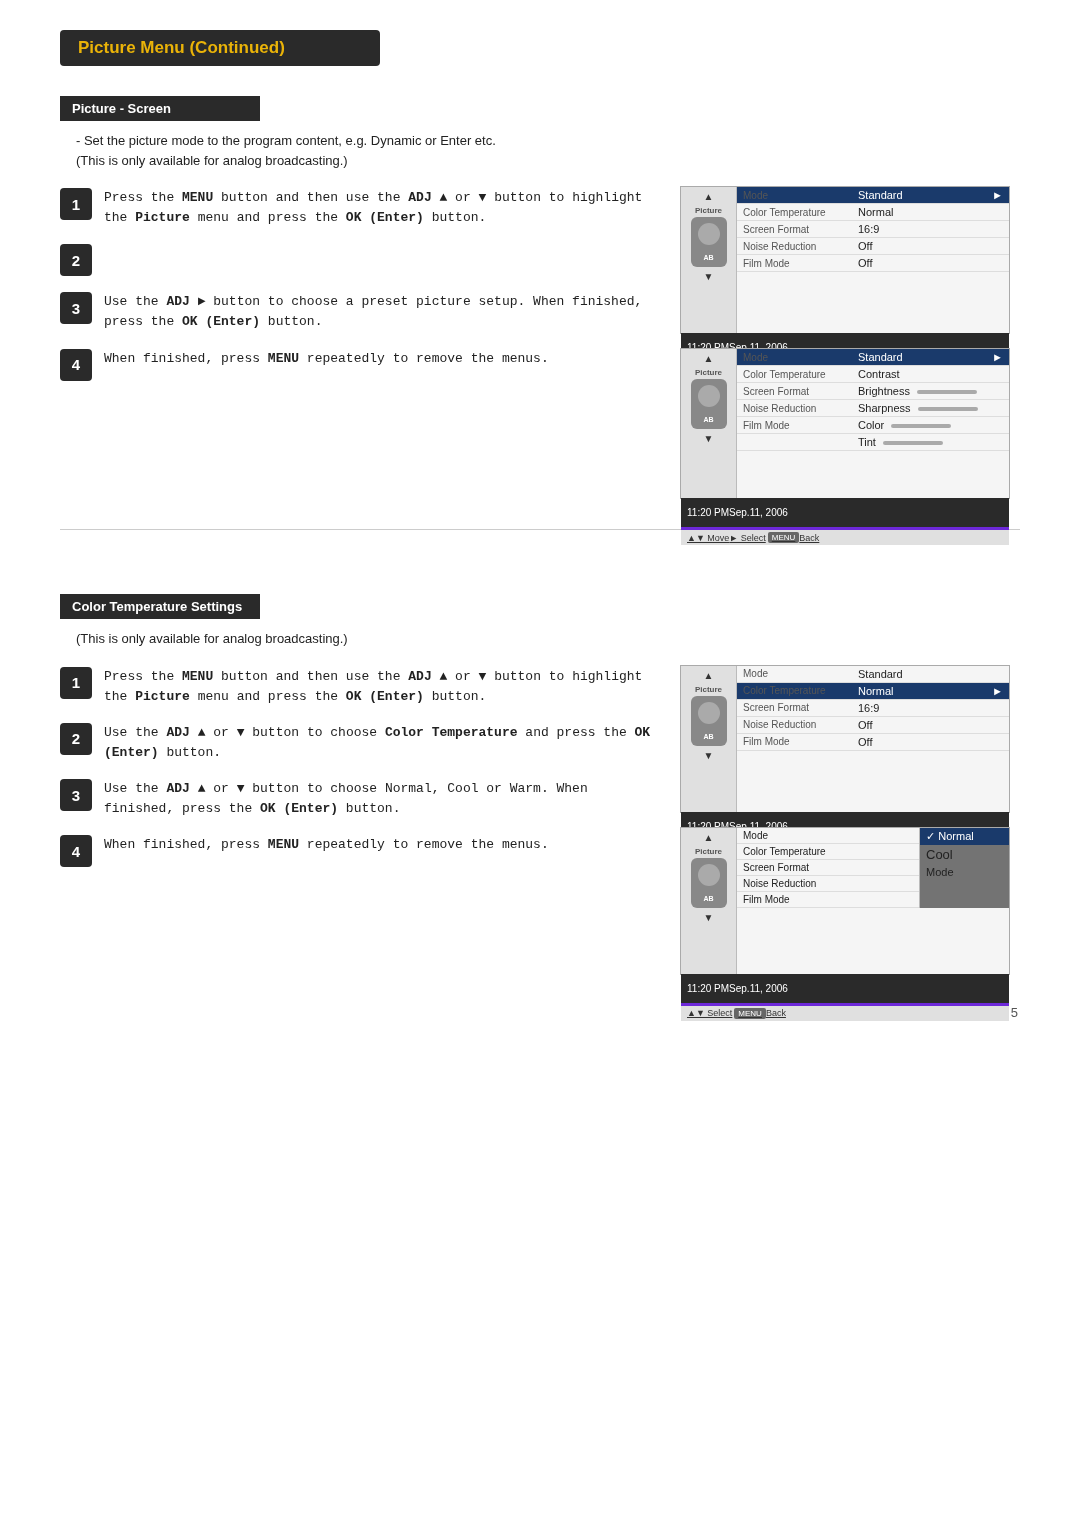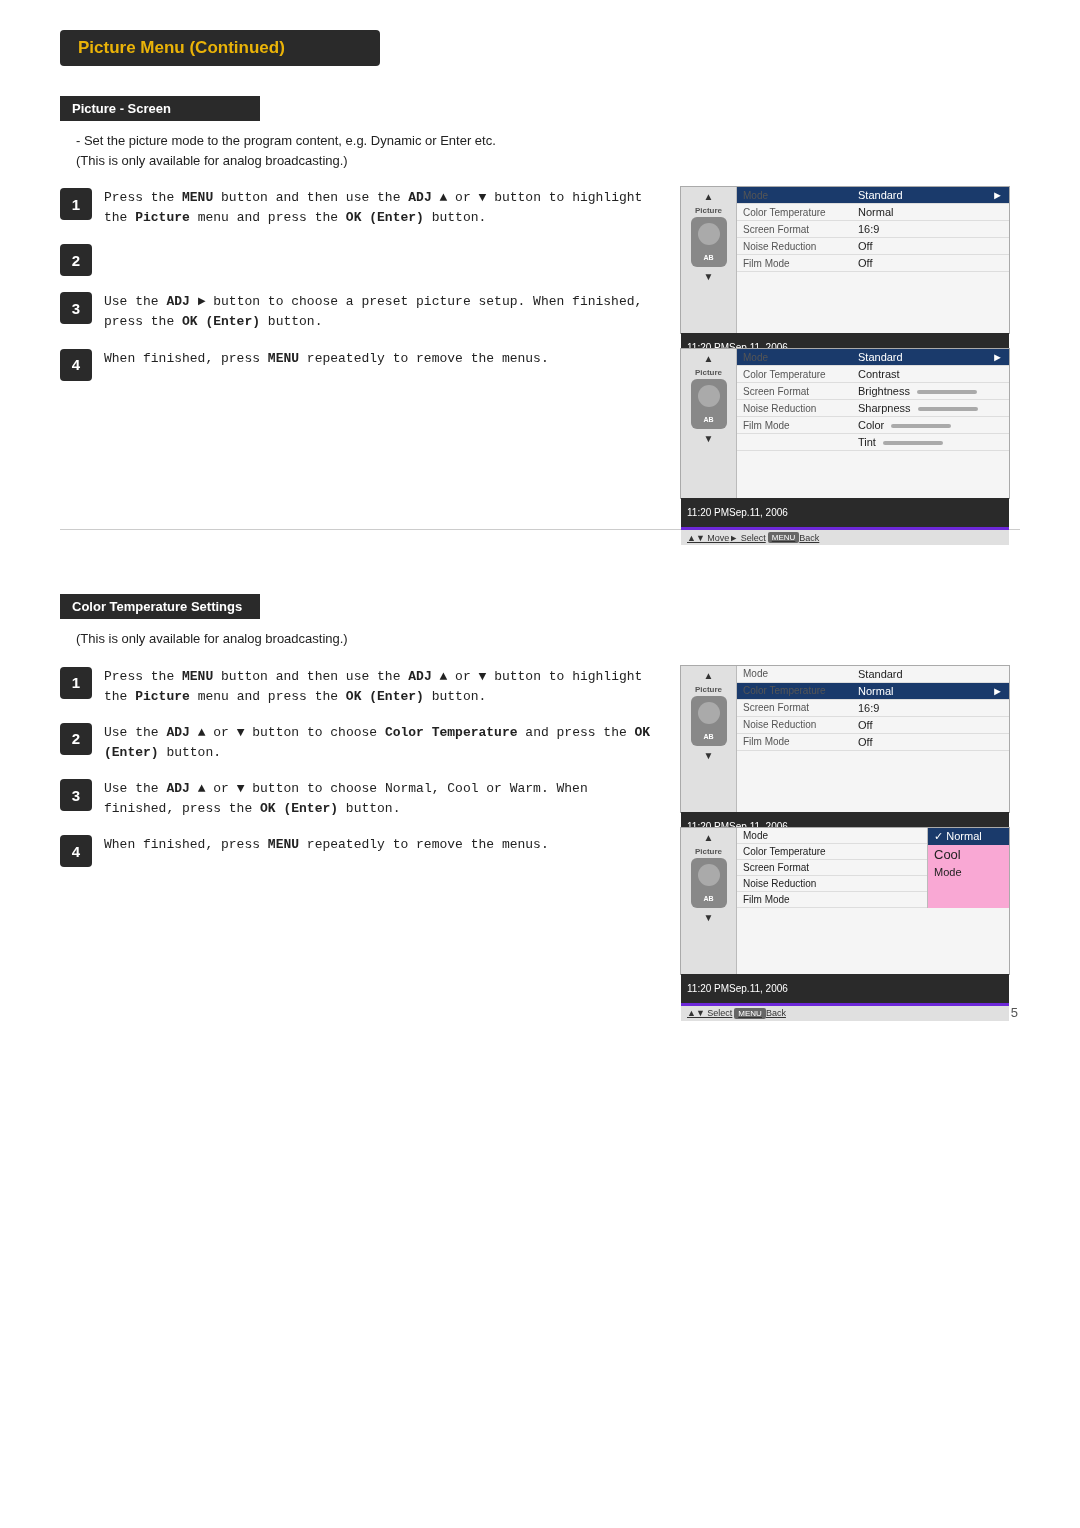--- a/index.html
+++ b/index.html
@@ -510,21 +510,21 @@
                     </tr>
                     <tr>
                       <td>Noise Reduction</td>
                     </tr>
                     <tr>
                       <td>Film Mode</td>
                     </tr>
                   </tbody>
                     </table>
                 </div>
-                <div style="width:82px;background:#f9a8d4;border-left:1px solid #bbb;">
+                <div style="width:90px;background:#737373;border-left:1px solid #bbb;">
                   <table style="width:100%;border-collapse:collapse;">
                     <tbody>
                         <tr>
                       <td style="padding:2px 6px;font-size:11px;background:#1a3a6b;color:#fff;">✓ Normal</td>
                     </tr>
                     <tr>
                       <td style="padding:2px 6px;font-size:13px;">Cool</td>
                     </tr>
                     <tr>
                       <td style="padding:2px 6px;font-size:11px;">Mode</td>

